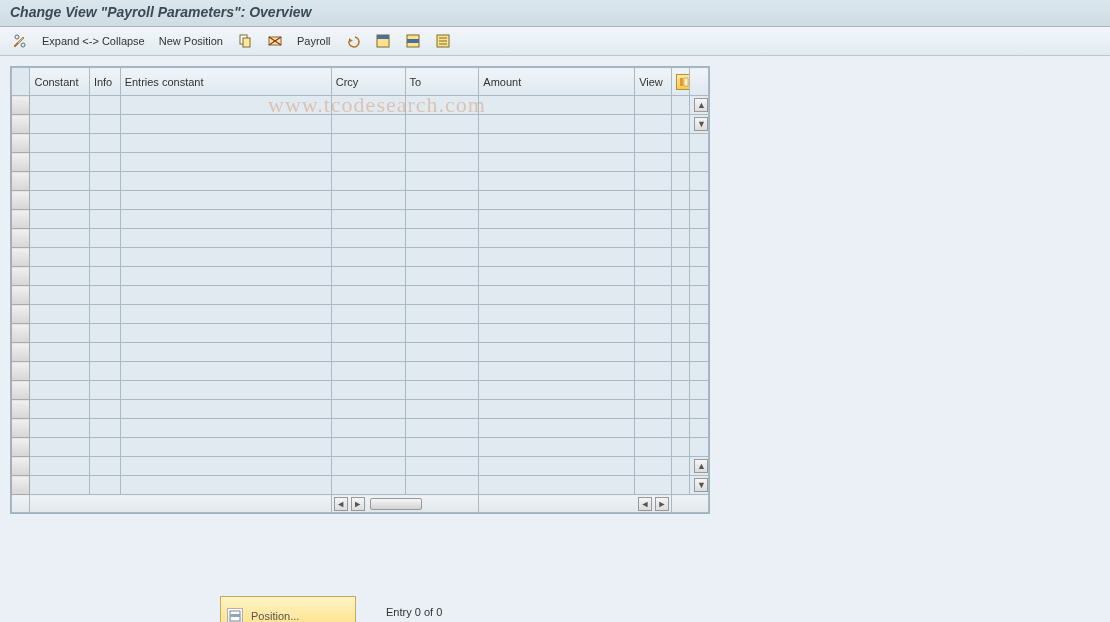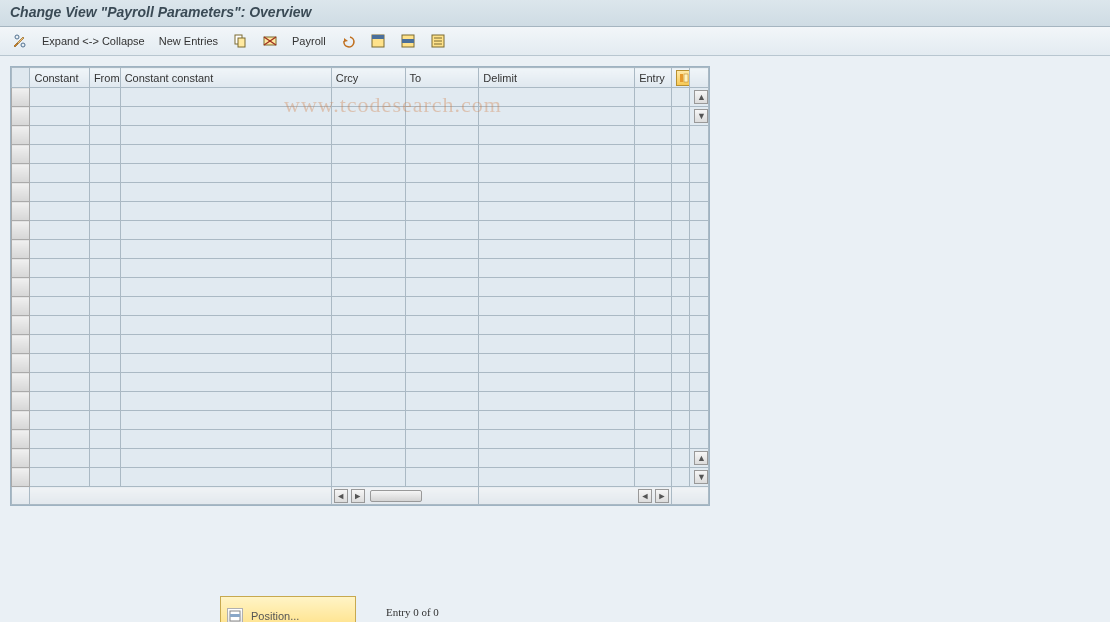--- a/index.html
+++ b/index.html
@@ -72,21 +72,21 @@
       padding: 1px 4px;
       text-align: left;
       background: #e1eaf1;
       overflow: hidden;
       white-space: nowrap;
     }
     .grid th {
       background: linear-gradient(to bottom, #f0f5f9 0%, #dfe8ef 100%);
       font-weight: normal;
       color: #333;
-      height: 20px;
+      height: 28px;
     }
     .grid td.rowsel {
       background: linear-gradient(to bottom, #f0f0f0 0%, #d6d6d6 100%);
       border: 1px solid #aaa;
     }
     .grid th.corner {
       background: #dfe8ef;
     }
     .col-sel { width: 18px; }
     .col-constant { width: 58px; }
@@ -150,26 +150,26 @@
       font-size: 11px;
       color: #555;
       min-width: 136px;
       justify-content: flex-start;
     }
     .position-btn .picon {
       width:16px;height:16px;display:inline-flex;align-items:center;justify-content:center;
       background: linear-gradient(#fff,#e6e6e6);
       border:1px solid #b0b0b0;
     }
-    .entry-text { color: #333; font-family: Liberation Serif, serif; }
+    .entry-text { color: #333; }
 
     
     .watermark {
       position: absolute;
-      left: 284px;
+      left: 268px;
       top: 36px;
       font-family: Georgia, serif;
       font-size: 22px;
       color: rgba(210,120,60,0.35);
       letter-spacing: 1px;
       pointer-events: none;
       z-index: 50;
       font-weight: normal;
     }
   </style>
@@ -188,21 +188,21 @@
           <path d="M5 10 L11 4 L12 5 L6 11 Z" fill="#f0c070" stroke="#805010" stroke-width="0.6"></path>
           <circle cx="11" cy="12" r="2" fill="none" stroke="#507090" stroke-width="1"></circle>
           <circle cx="5" cy="4" r="2" fill="none" stroke="#507090" stroke-width="1"></circle>
         </svg>
     </span>
   </span>
   <span class="toolbar-item">
     <span>Expand &lt;-&gt; Collapse</span>
   </span>
   <span class="toolbar-item">
-    <span>New Entries</span>
+    <span>New Position</span>
   </span>
   <span class="toolbar-item">
     <span class="icon-sm">
       <svg width="16" height="16" viewBox="0 0 16 16">
           <rect x="3" y="2" width="7" height="9" fill="#fff" stroke="#7a6a30" stroke-width="1"></rect>
           <rect x="6" y="5" width="7" height="9" fill="#ffe9a0" stroke="#7a6a30" stroke-width="1"></rect>
         </svg>
     </span>
   </span>
   <span class="toolbar-item">
@@ -268,26 +268,26 @@
           <col class="col-to">
           <col class="col-amount">
           <col class="col-crcy">
         <col class="col-config">
           <col class="col-scroll">
       </colgroup>
       <thead>
         <tr>
           <th class="corner"></th>
           <th>Constant</th>
-          <th>From</th>
-          <th>Constant constant</th>
+          <th>Info</th>
+          <th>Entries constant</th>
           <th>Crcy</th>
           <th>To</th>
-          <th>Delimit</th>
-          <th>Entry</th>
+          <th>Amount</th>
+          <th>View</th>
           <th>
             <span class="config-btn">
               <svg width="10" height="10" viewBox="0 0 10 10">
                   <rect x="1" y="1" width="3" height="8" fill="#e69a2e"></rect>
                   <rect x="5" y="1" width="4" height="8" fill="#fff3c0" stroke="#b07a20" stroke-width="0.5"></rect>
                 </svg>
             </span>
           </th>
           <th class="vscroll-track"></th>
         </tr>

